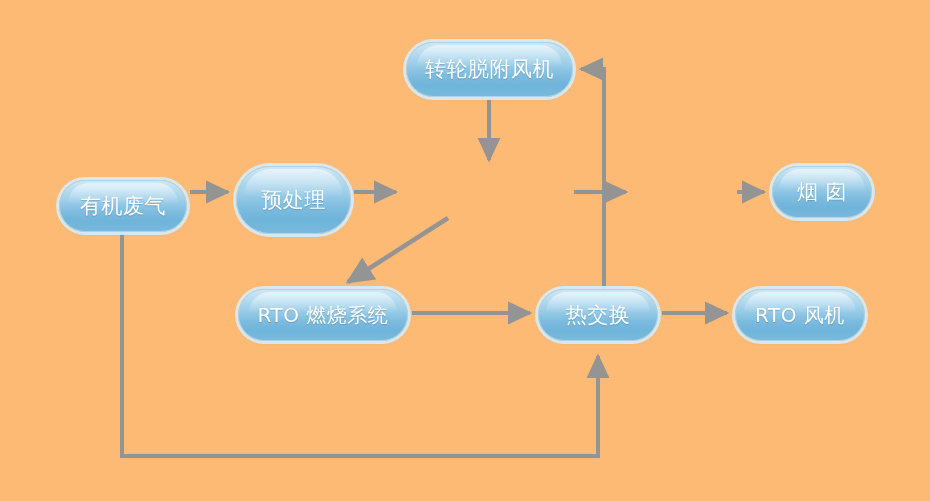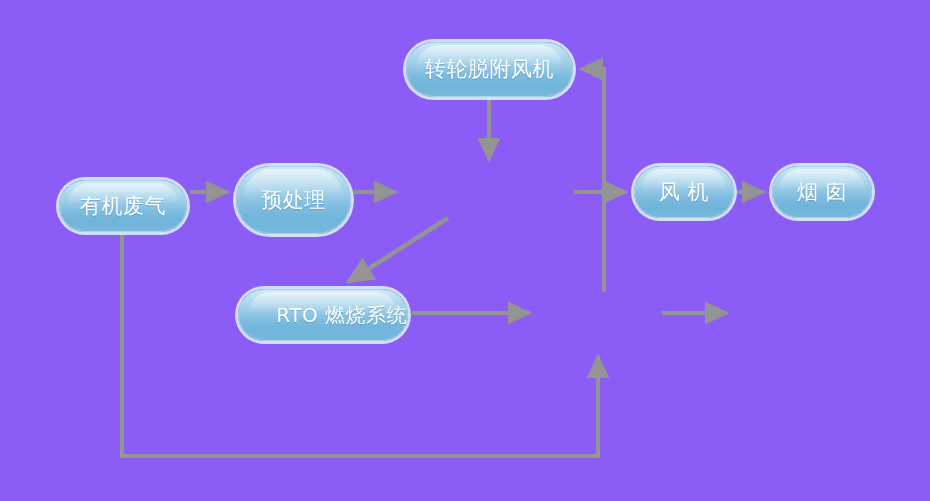--- a/index.html
+++ b/index.html
@@ -8,21 +8,21 @@
     padding: 0;
     background: #ffffff;
   }
   body {
     font-family: "DejaVu Sans", "Liberation Sans", sans-serif;
   }
   #diagram-canvas {
     position: relative;
     width: 930px;
     height: 501px;
-    background: #8b5cf6;
+    background: #fdba74;
     overflow: hidden;
   }
   #connector-layer {
     position: absolute;
     left: 0;
     top: 0;
     width: 930px;
     height: 501px;
     pointer-events: none;
   }
@@ -133,27 +133,30 @@
 
   <div class="node" style="left:59px; top:180px; width:128px; height:52px;">
     <span class="node-label">有机废气</span>
   </div>
 
   <div class="node" style="left:236px; top:166px; width:115px; height:68px;">
     <span class="node-label">预处理</span>
   </div>
 
 
-  <div class="node" style="left:634px; top:166px; width:100px; height:52px;">
-    <span class="node-label">风 机</span>
-  </div>
 
   <div class="node" style="left:772px; top:166px; width:100px; height:52px;">
     <span class="node-label">烟 囱</span>
   </div>
 
-  <div class="node small-text" style="left:238px; top:289px; width:170px; height:52px;justify-content:flex-end;">
+  <div class="node small-text" style="left:238px; top:289px; width:170px; height:52px;">
     <span class="node-label">RTO 燃烧系统</span>
   </div>
 
+  <div class="node" style="left:538px; top:289px; width:120px; height:52px;">
+    <span class="node-label">热交换</span>
+  </div>
 
+  <div class="node small-text" style="left:735px; top:289px; width:130px; height:52px;">
+    <span class="node-label">RTO 风机</span>
+  </div>
 
 </div>
 
 </body></html>

